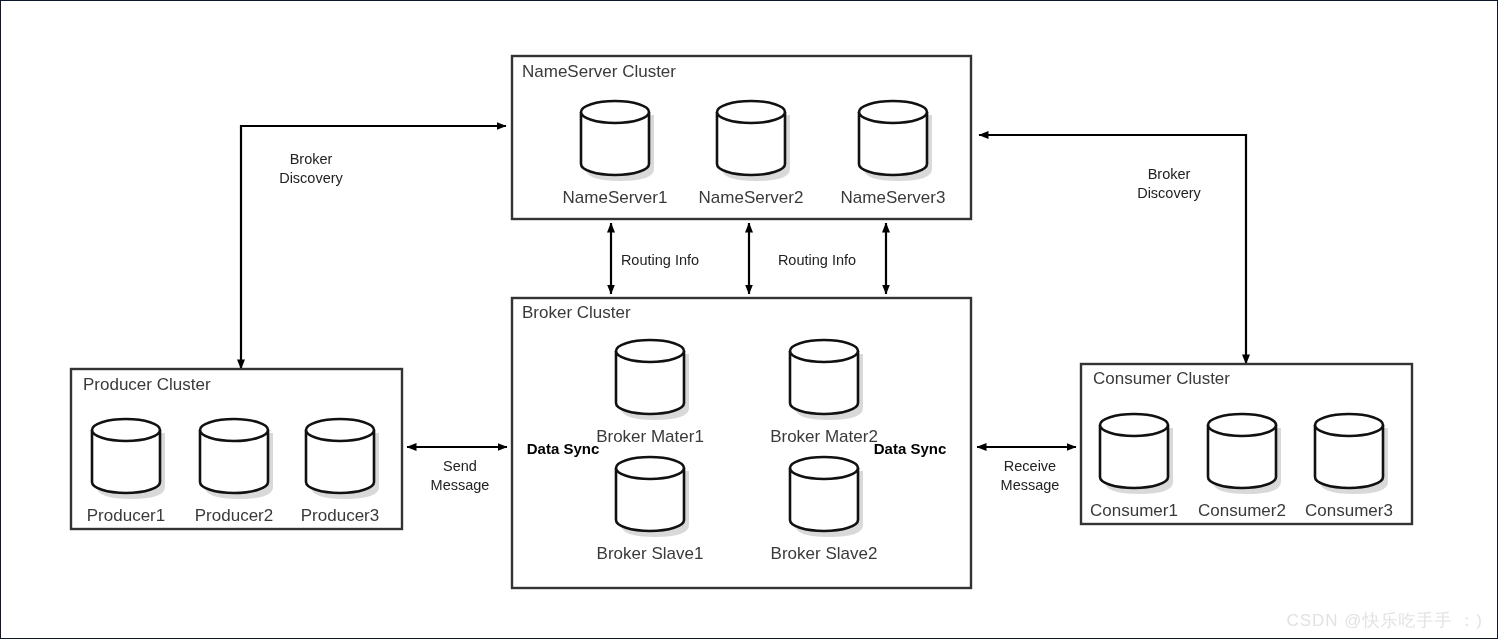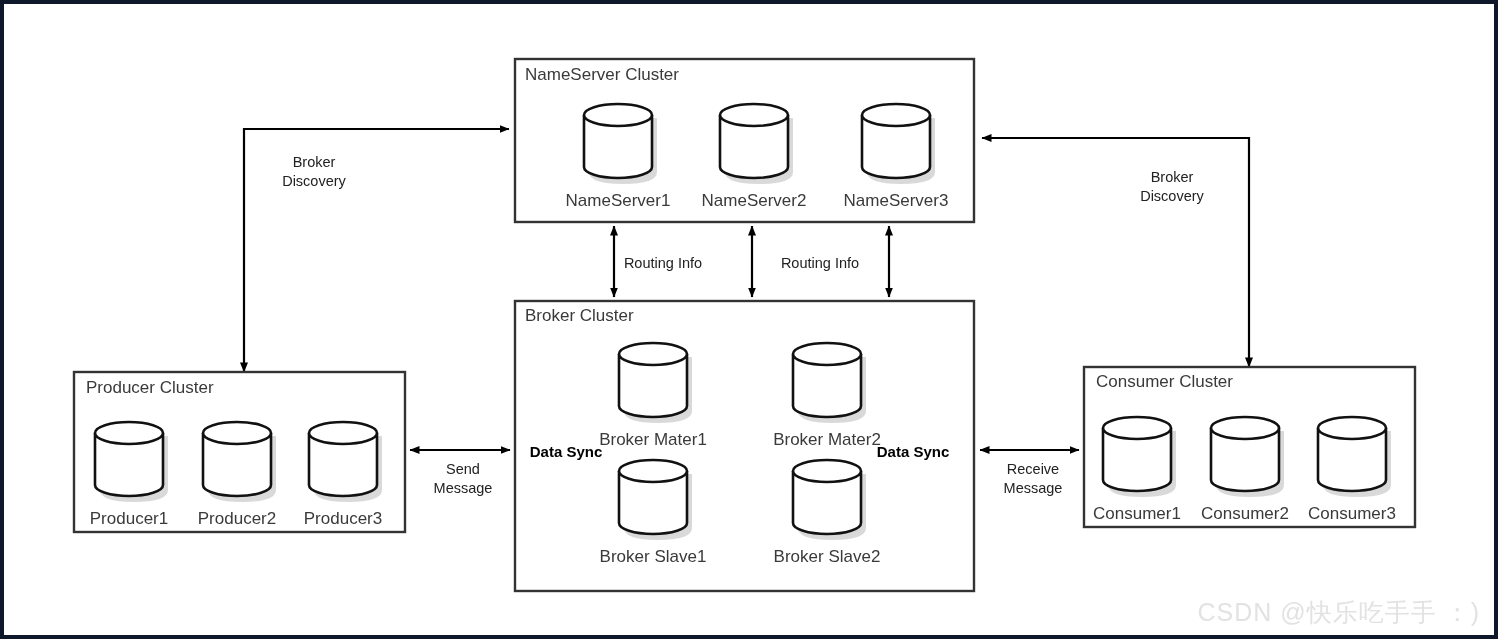--- a/index.html
+++ b/index.html
@@ -5,21 +5,21 @@
   html, body {
     margin: 0;
     padding: 0;
     background: #ffffff;
   }
   #canvas {
     position: relative;
     width: 1498px;
     height: 639px;
     background: #ffffff;
-    border: 4px solid #0f172a;
+    border: 1px solid #0f172a;
     box-sizing: border-box;
     overflow: hidden;
     font-family: "Liberation Sans", "DejaVu Sans", sans-serif;
   }
   svg#diagram {
     position: absolute;
     left: 0;
     top: 0;
     width: 1498px;
     height: 639px;
@@ -71,21 +71,21 @@
   }
   .cyl-shadow {
     fill: #b9b9b9;
     opacity: 0.55;
   }
   .watermark {
     position: absolute;
     right: 14px;
     bottom: 6px;
     font-family: "Liberation Sans", "DejaVu Sans", sans-serif;
-    font-size: 25px;
+    font-size: 17px;
     color: #e2e2e2;
     letter-spacing: 1px;
     white-space: nowrap;
     user-select: none;
   }
 </style>
 </head>
 <body>
 
 <div id="canvas">

